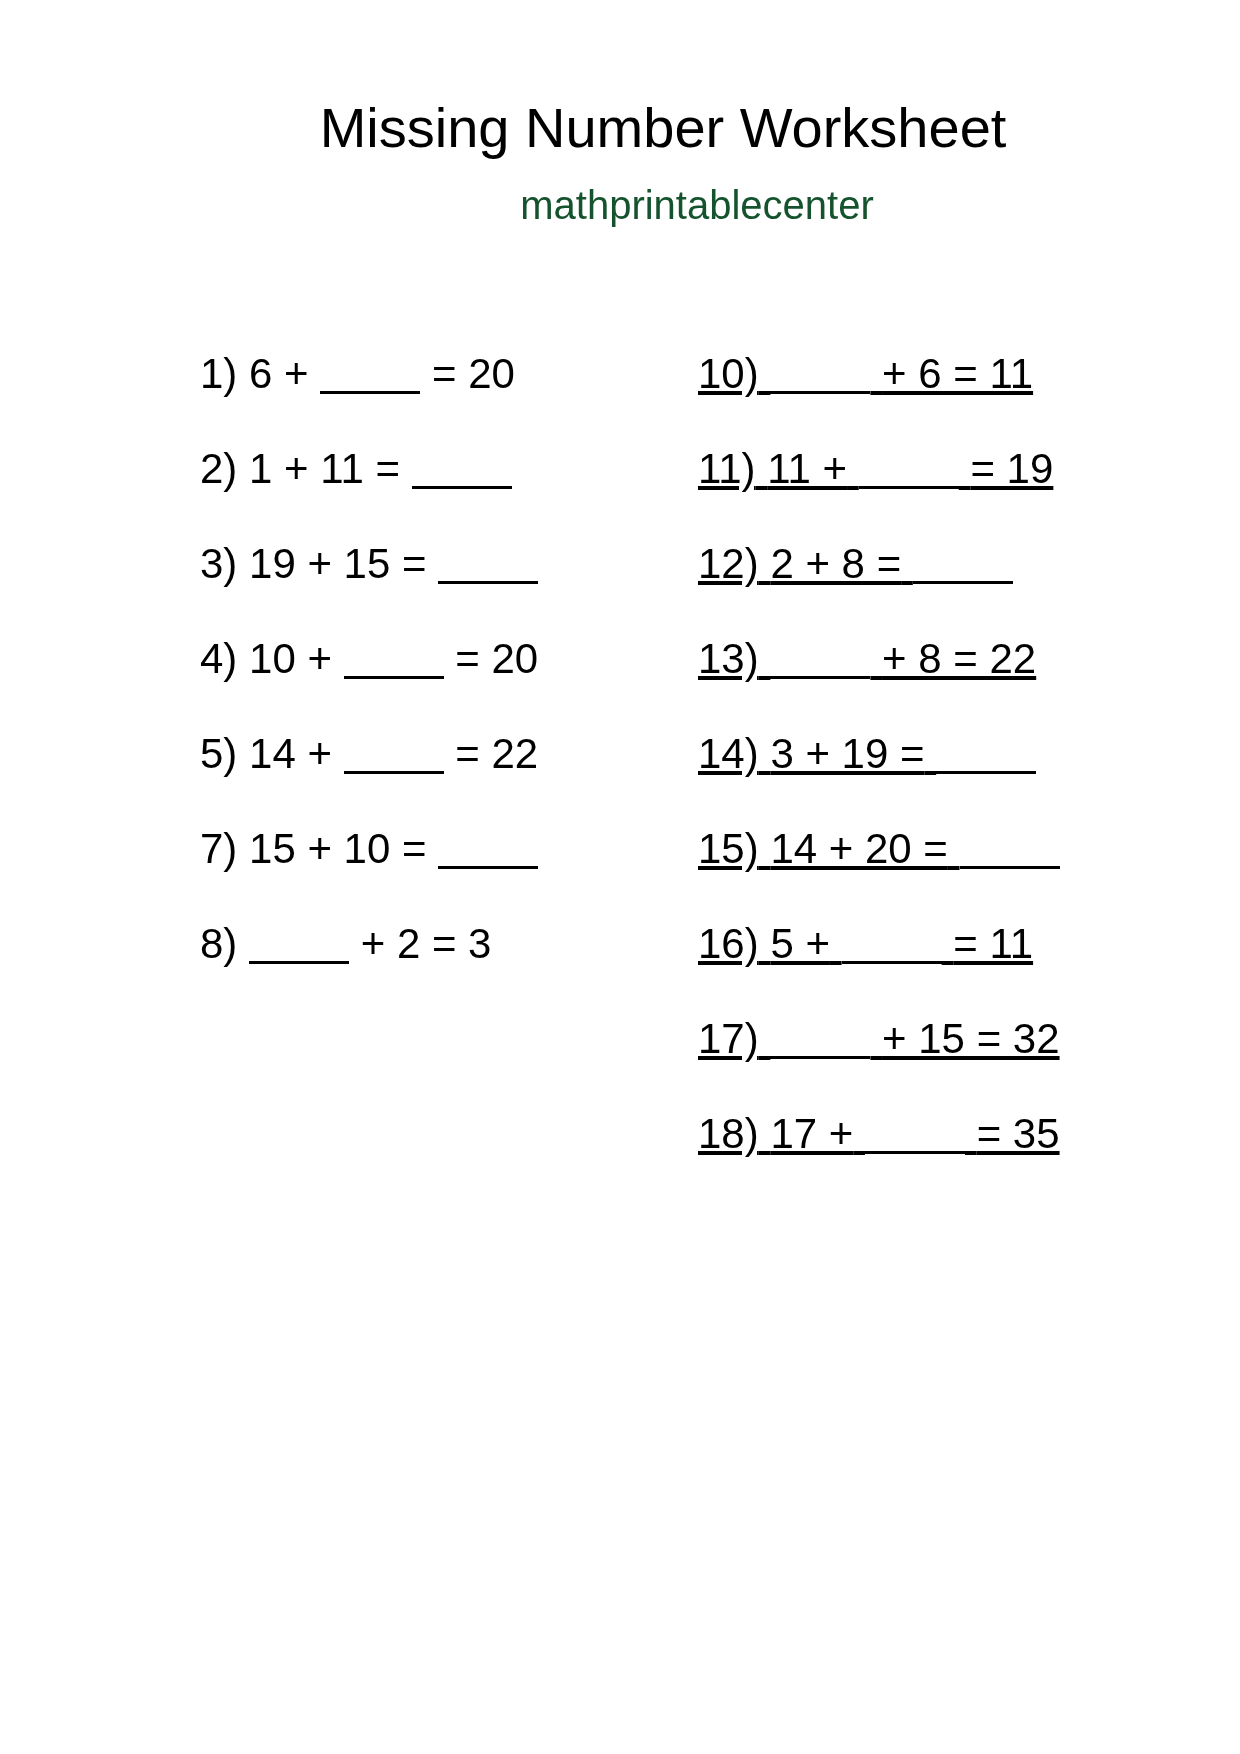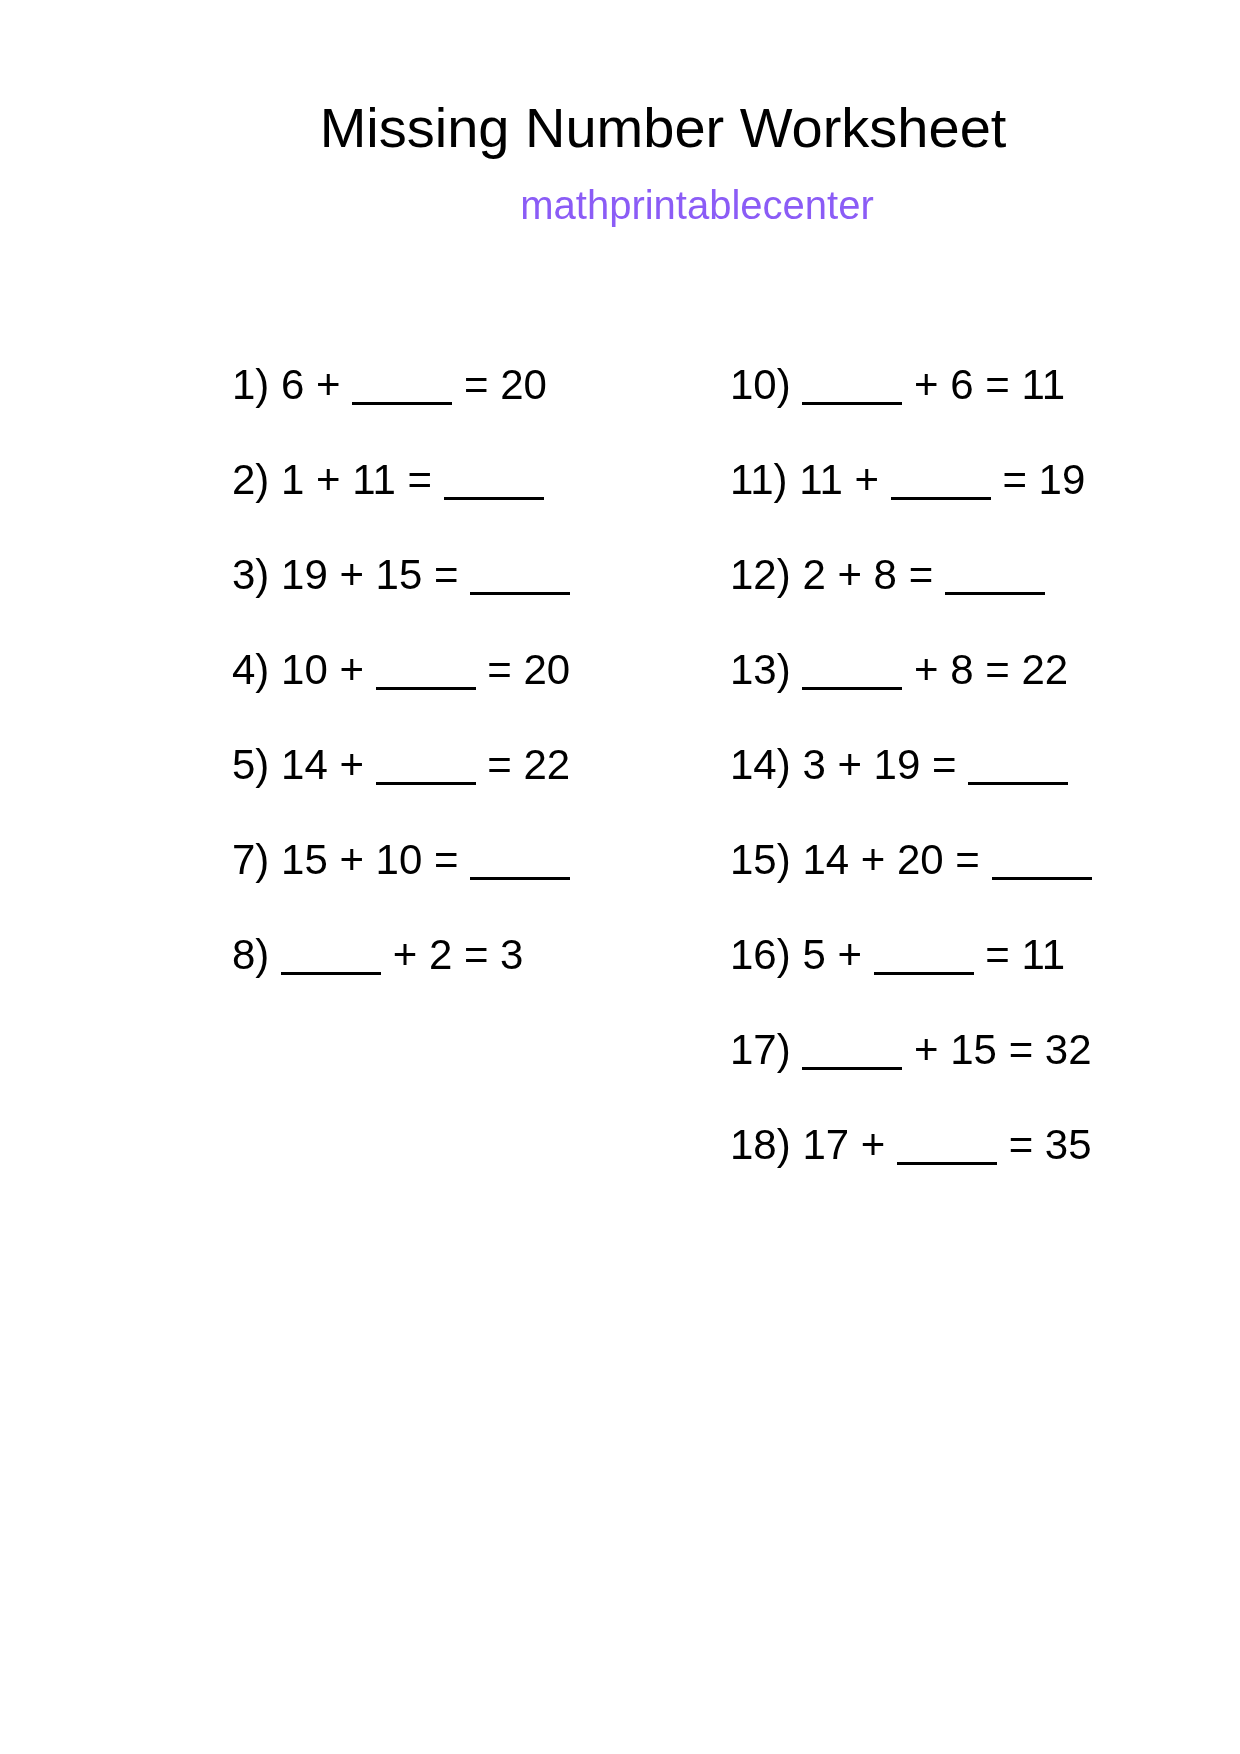--- a/index.html
+++ b/index.html
@@ -28,32 +28,31 @@
       white-space: nowrap;
     }
     .subtitle {
       position: absolute;
       left: 0;
       width: 1240px;
       top: 182px;
       text-align: center;
       font-size: 40px;
       line-height: 46px;
-      color: #8b5cf6;
+      color: #14532d;
       padding-left: 154px;
       box-sizing: border-box;
       white-space: nowrap;
     }
     .col {
       position: absolute;
-      top: 361px;
-      margin-left: 32px;
+      top: 350px;
     }
     .col-left { left: 200px; }
-    .col-right { left: 698px; }
+    .col-right { left: 698px; text-decoration: underline; }
     .problem {
       height: 95px;
       font-size: 42px;
       line-height: 48px;
       white-space: pre;
     }
     .blank {
       display: inline-block;
       width: 100px;
       height: 40px;

